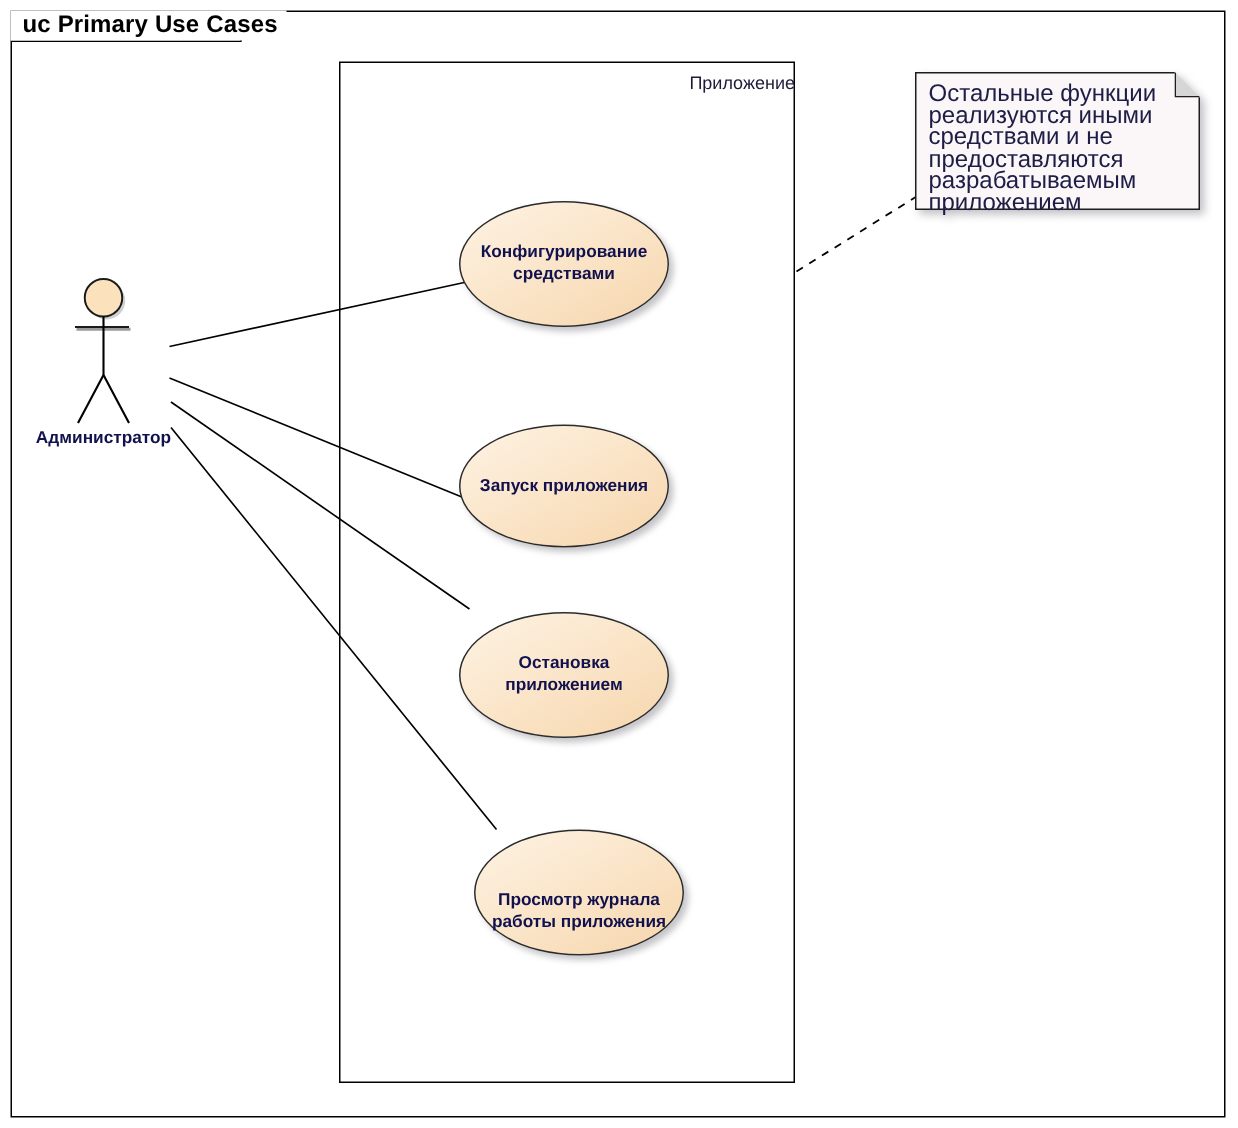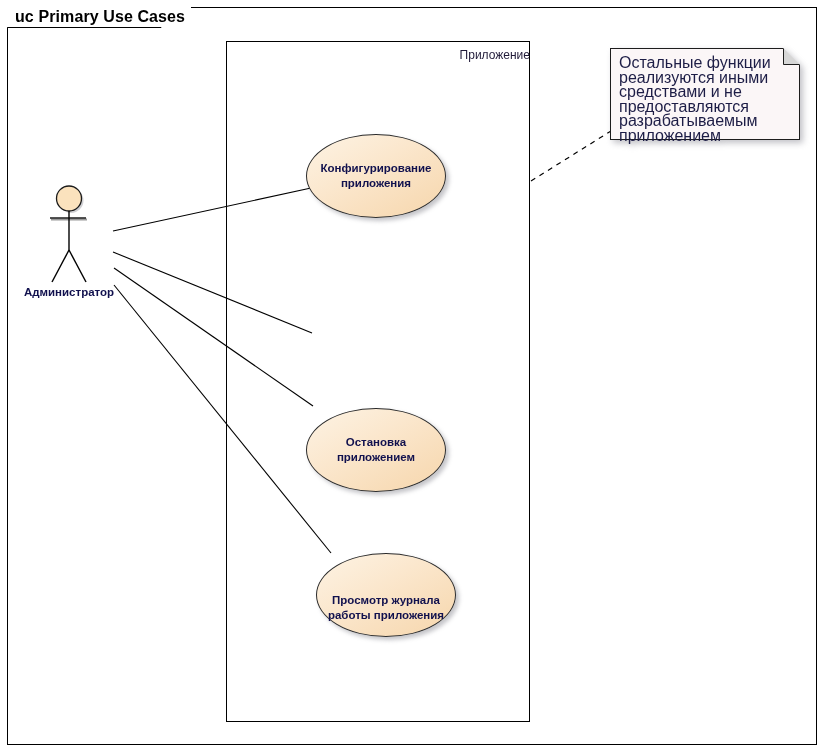--- a/index.html
+++ b/index.html
@@ -208,23 +208,26 @@
     <line x1="27" y1="37.5" x2="63" y2="37.5" stroke="#9a9a9a" stroke-width="2"></line>
     <line x1="26" y1="36" x2="62" y2="36" stroke="#1b1b1b" stroke-width="1.3"></line>
     <line x1="45" y1="29" x2="45" y2="68" stroke="#000000" stroke-width="1.4"></line>
     <line x1="45" y1="68" x2="28" y2="100" stroke="#000000" stroke-width="1.4"></line>
     <line x1="45" y1="68" x2="62" y2="100" stroke="#000000" stroke-width="1.4"></line>
   </svg>
   <div class="actor-label">Администратор</div>
 
   <div class="usecase" style="left:306px; top:134px; width:140px; height:84px;">
     <span class="usecase-label" style="white-space:pre-line;">Конфигурирование
-приложения</span>
-  </div>
-
+средствами</span>
+  </div>
+
+  <div class="usecase" style="left:306px; top:283px; width:140px; height:82px;">
+    <span class="usecase-label" style="white-space:pre-line;">Запуск приложения</span>
+  </div>
 
   <div class="usecase" style="left:306px; top:408px; width:140px; height:84px;">
     <span class="usecase-label" style="white-space:pre-line;">Остановка
 приложением</span>
   </div>
 
   <div class="usecase" style="left:316px; top:553px; width:140px; height:84px;">
     <span class="usecase-label" style="white-space:pre-line;margin-top:25px;">Просмотр журнала
 работы приложения</span>
   </div>

